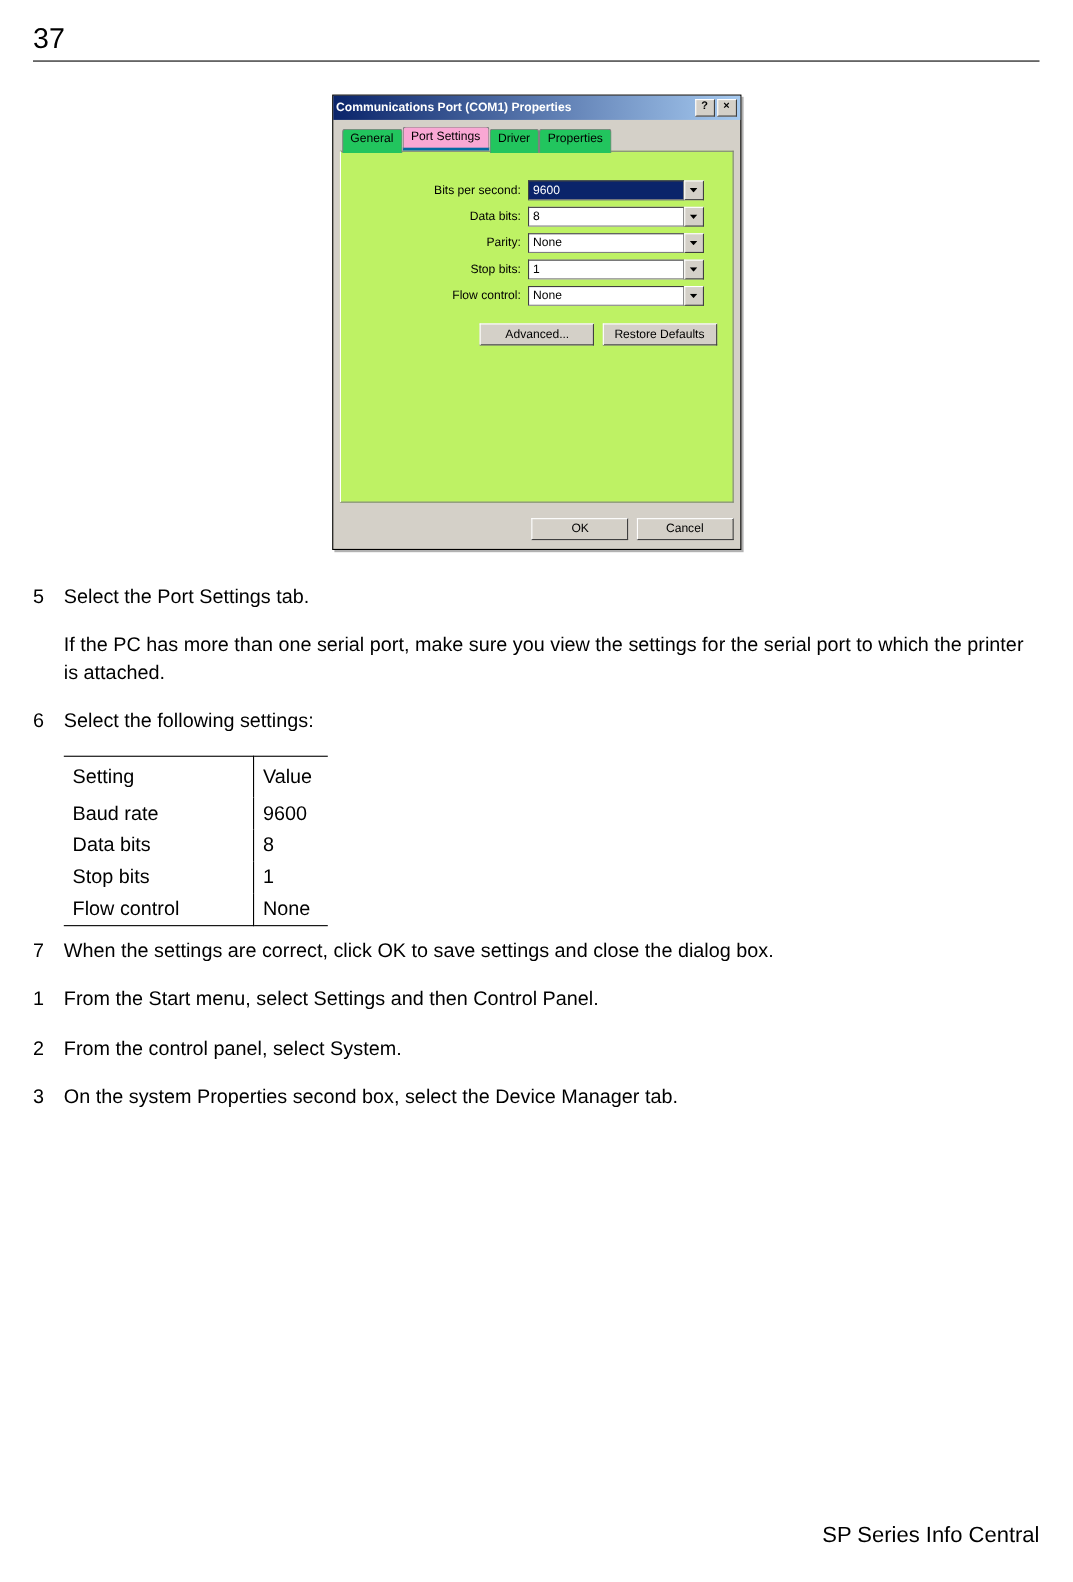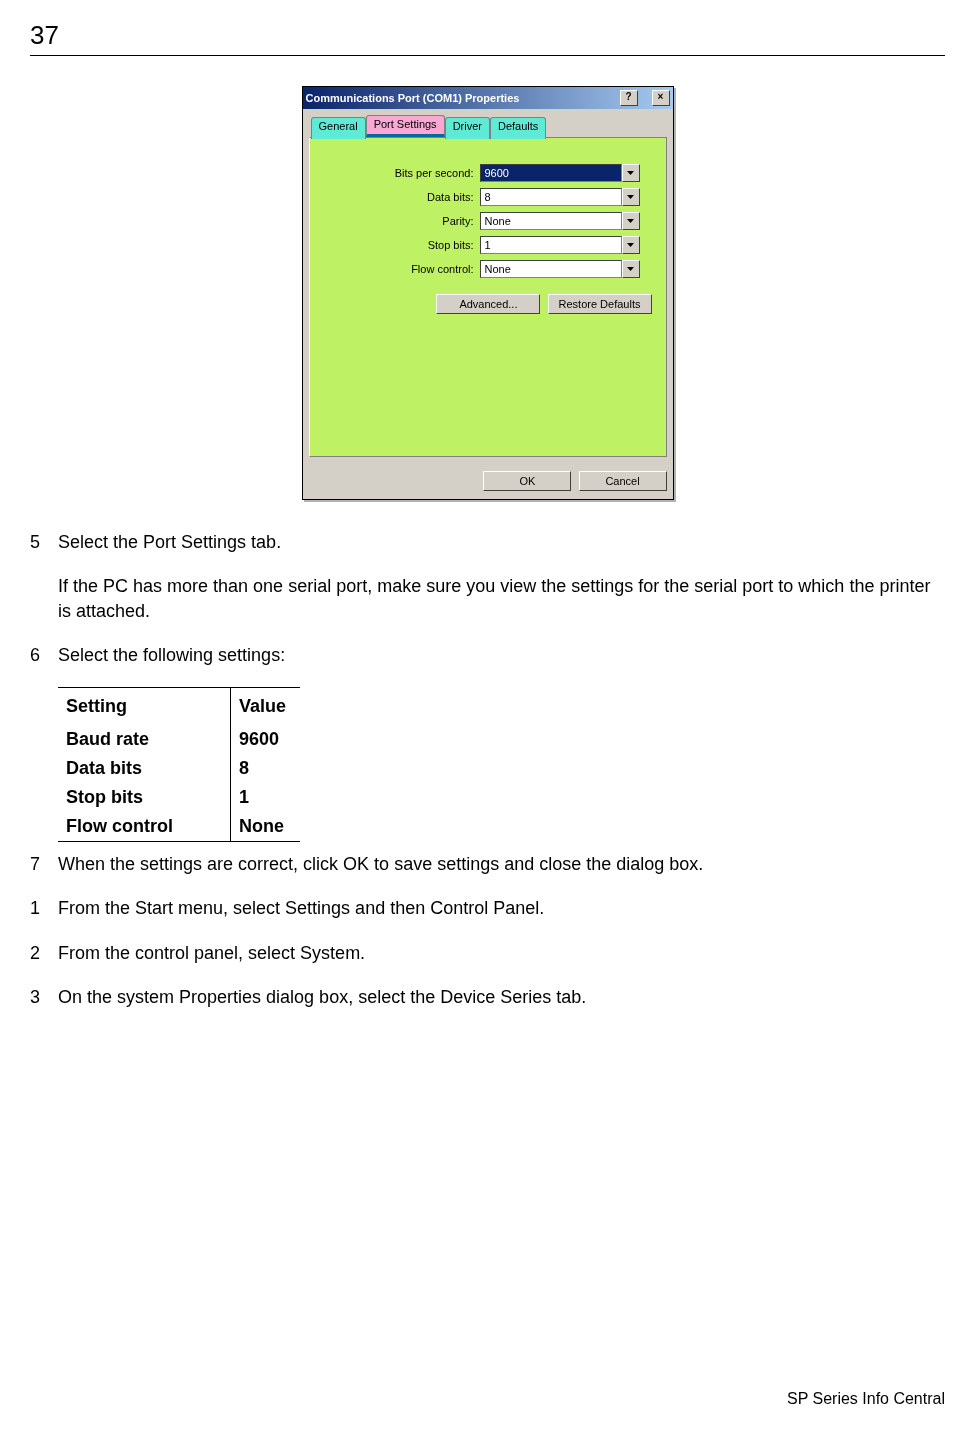--- a/index.html
+++ b/index.html
@@ -42,21 +42,20 @@
     box-shadow: 2px 2px 0 rgba(0,0,0,.3);
   }
   .titlebar {
     background: linear-gradient(to right, #0a246a, #a6caf0);
     color: #fff;
     display: flex;
     align-items: center;
     padding: 2px 3px;
     height: 18px;
     font-weight: bold;
-    gap: 12px;
   }
   .titlebar-text { flex: 1; white-space: nowrap; }
   .tbtn {
     width: 16px; height: 14px;
     background: #d4d0c8;
     border: 1px solid #fff;
     border-right-color:#404040; border-bottom-color:#404040;
     margin-left: 2px;
     color:#000;
     font-family: Arial;
@@ -74,21 +73,21 @@
     border-top-left-radius: 3px;
     border-top-right-radius: 3px;
     background:#d4d0c8;
     padding: 2px 7px 3px 7px;
     margin-right: 0px;
     position: relative;
     top: 1px;
     font-size: 11px;
     color:#000;
   }
-  .tab.inactive { background:#5eead4; color:#000; top:2px; }
+  .tab.inactive { background:#22c55e; color:#000; top:2px; }
   .tab.active {
     background:#f9a8d4;
     border-bottom: 3px solid #0369a1;
     z-index: 2;
     top:0;
     padding-bottom:4px;
   }
   .tabpanel {
     border: 1px solid #808080;
     border-top-color:#fff;
@@ -163,36 +162,36 @@
   .step-body { flex:1; }
   .step-body p { margin: 0 0 10px 0; }
   .settings-table {
     margin: 6px 0 6px 28px;
     border-collapse: collapse;
     font-size: 18px;
   }
   .settings-table td, .settings-table th {
     padding: 4px 14px 4px 8px;
     text-align: left;
-    font-weight: bold;
+    font-weight: normal;
   }
   .settings-table .hdr td { border-top: 1px solid #000; }
   .settings-table .lastrow td { border-bottom: 1px solid #000; }
   .settings-table td.col1 { border-right: 1px solid #000; width: 150px; }
   .settings-table .hdr td { padding-top:8px; padding-bottom:8px; }
   h2.section {
     font-size: 24px;
     font-weight: normal;
     margin: 24px 0 8px 0;
   }
   .footer-text {
     position: absolute;
     right: 30px;
     bottom: 30px;
-    font-size: 16px;
+    font-size: 20px;
   }
 </style>
 </head>
 <body>
 
 <div class="page">
   <div class="page-number">37</div>
   <hr class="top-rule">
 
   <div class="figure-wrap">
@@ -201,21 +200,21 @@
         <span class="titlebar-text">Communications Port (COM1) Properties</span>
         <span class="tbtn">?</span>
         <span class="tbtn">×</span>
       </div>
       <div class="dialog-body">
         <div class="tabs">
           <div class="tabstrip">
             <div class="tab inactive">General</div>
             <div class="tab active">Port Settings</div>
             <div class="tab inactive">Driver</div>
-            <div class="tab inactive">Defaults</div>
+            <div class="tab inactive">Properties</div>
           </div>
           <div class="tabpanel border-top-fix">
 
             <div class="form-row">
               <div class="form-label">Bits per second:</div>
               <div class="selectbox highlighted">
                 <div class="sel-val">9600</div>
                 <div class="sel-btn">
                   <svg width="7" height="4">
                       <polygon points="0,0 7,0 3.5,4" fill="#000"></polygon>
@@ -348,18 +347,18 @@
   </div>
   <div class="step">
     <div class="step-num">2</div>
     <div class="step-body">
         <p>From the control panel, select System.</p>
       </div>
   </div>
   <div class="step">
     <div class="step-num">3</div>
     <div class="step-body">
-        <p>On the system Properties dialog box, select the Device Series tab.</p>
+        <p>On the system Properties second box, select the Device Manager tab.</p>
       </div>
   </div>
 
   <div class="footer-text">SP Series Info Central</div>
 </div>
 
 </body></html>

